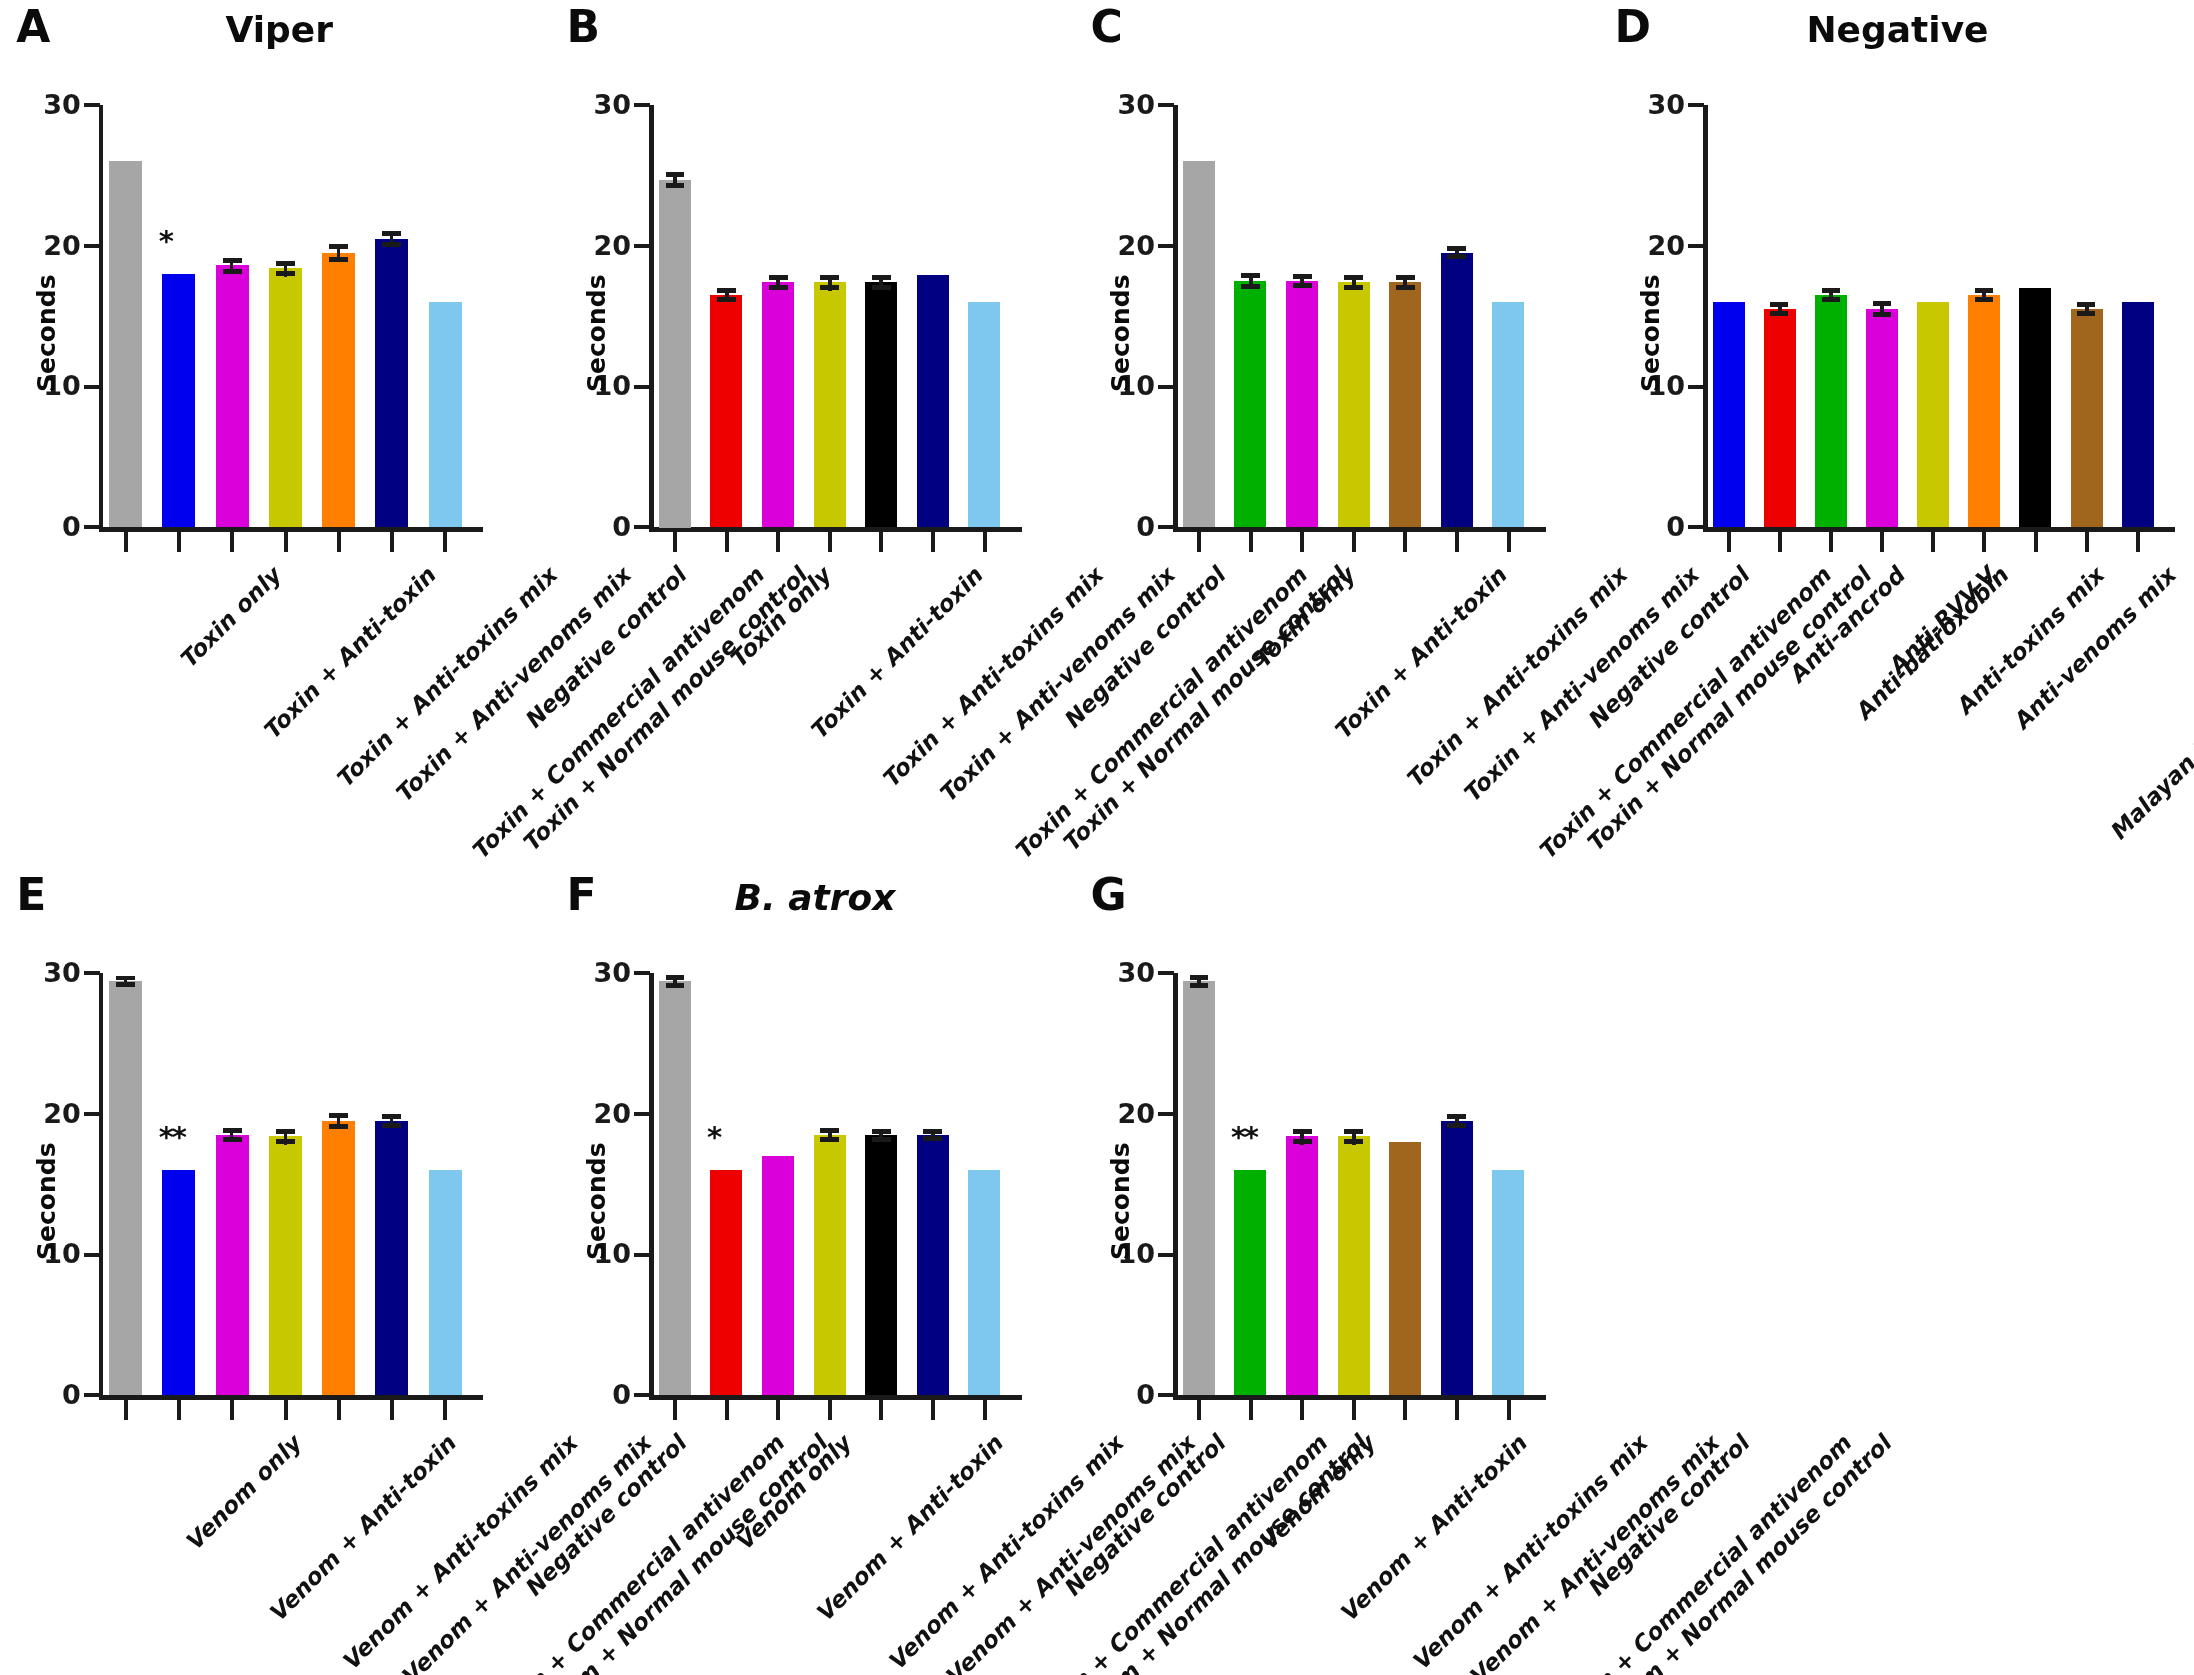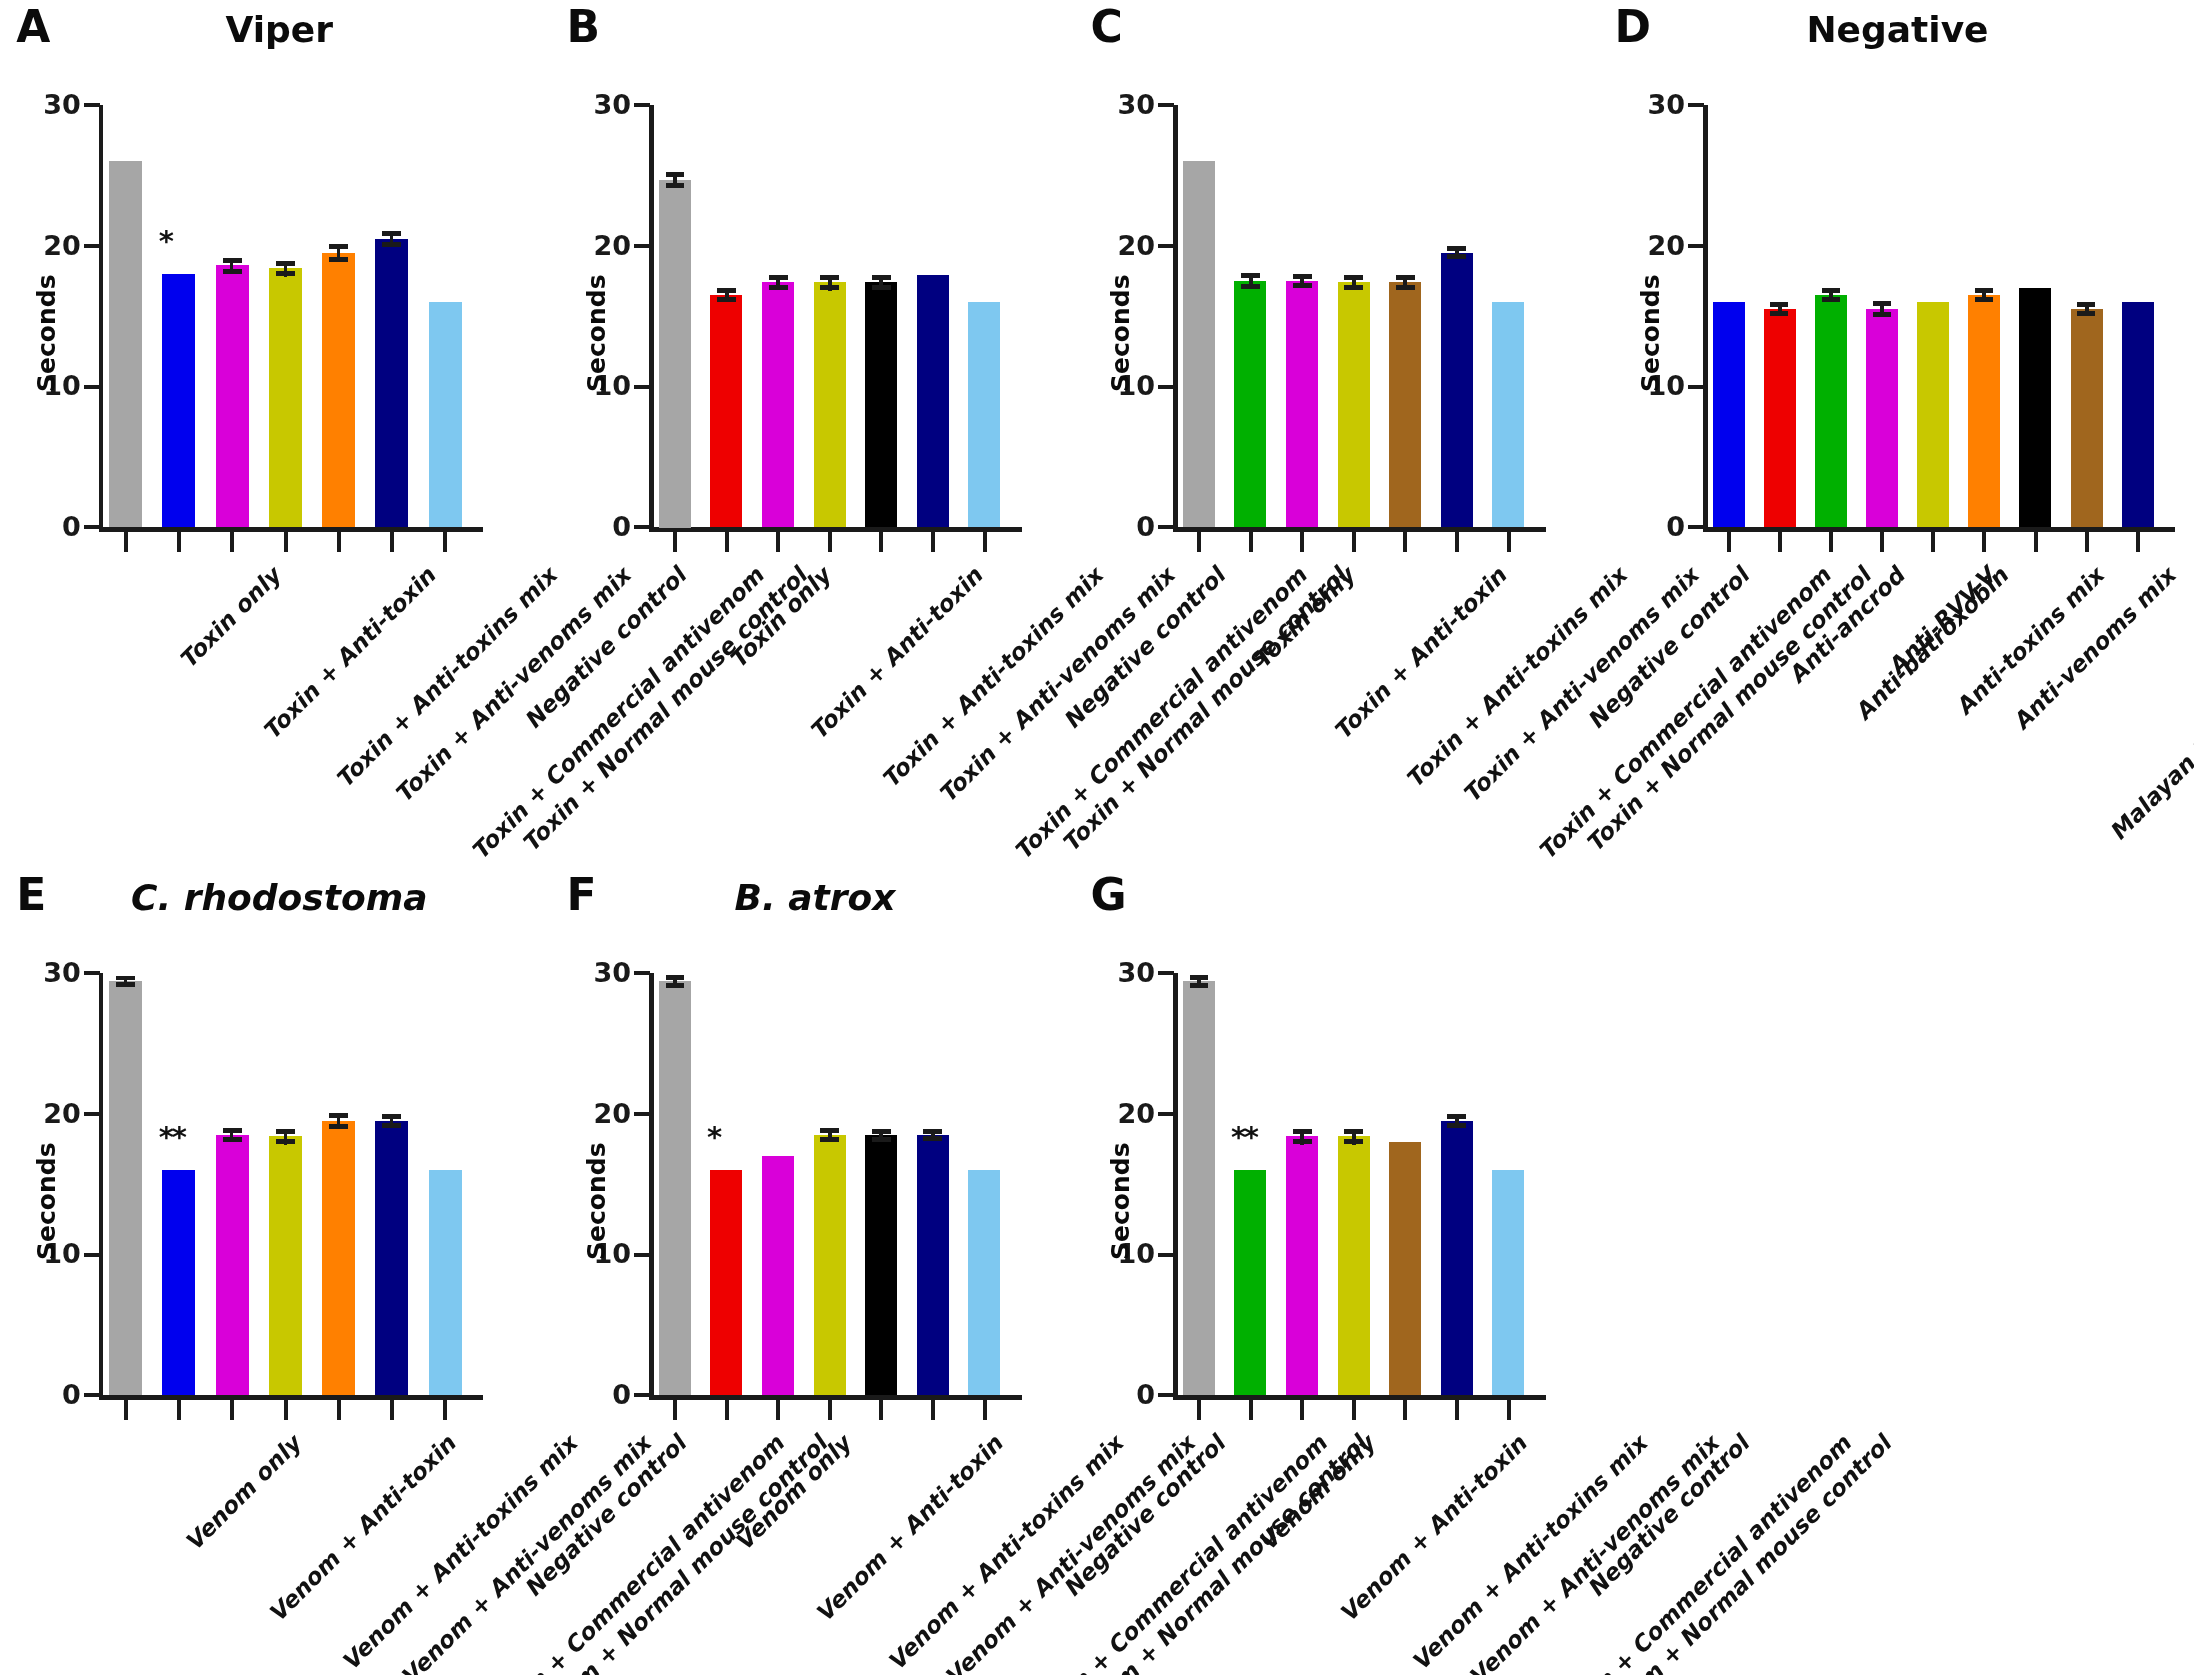--- a/index.html
+++ b/index.html
@@ -326,21 +326,20 @@
         <div class="errbar-stem" style="left: 382px; top: 197px; height: 14px;"></div>
         <div class="errbar-cap" style="left: 374px; top: 197px; width: 18.4px;"></div>
         <div class="errbar-cap" style="left: 374px; top: 206px; width: 18.4px;"></div>
         <div class="xtick" style="left: 382px; top: 427px; height: 20px;"></div>
         <div class="bar" title="Normal mouse control: 16" style="left: 419px; width: 32px; height: 225px; background: rgb(0, 0, 128); bottom: 0px; top: 197px;"></div>
         <div class="xtick" style="left: 433px; top: 427px; height: 20px;"></div>
       </div>
     </div>
     <div class="panel" style="left: 5.8px; top: 868px; width: 547px; height: 808px;">
       <div class="panel-letter" style="left: 10.5px; top: 4.7px;">E</div>
-      <div class="panel-title italic" style="left: 0px; top: 11.6px; width: 547px;">C. rhodostoma</div>
       <div class="plot" style="left: 93px; top: 105px; width: 373px; height: 422px;">
         <div class="axis-y-line" style="left: 0px; top: 0px; width: 4.7px; height: 425px;"></div>
         <div class="axis-x-line" style="left: 0px; top: 422px; width: 384px; height: 4.7px;"></div>
         <div class="ytick" style="left: -15px; top: 420px; width: 16.3px; height: 4.1px;"></div>
         <div class="ytick-label" style="left: -100px; top: 408px; width: 82px;">0</div>
         <div class="ytick" style="left: -15px; top: 280px; width: 16.3px; height: 4.1px;"></div>
         <div class="ytick-label" style="left: -100px; top: 267px; width: 82px;">10</div>
         <div class="ytick" style="left: -15px; top: 139px; width: 16.3px; height: 4.1px;"></div>
         <div class="ytick-label" style="left: -100px; top: 127px; width: 82px;">20</div>
         <div class="ytick" style="left: -15px; top: -1.7px; width: 16.3px; height: 4.1px;"></div>

